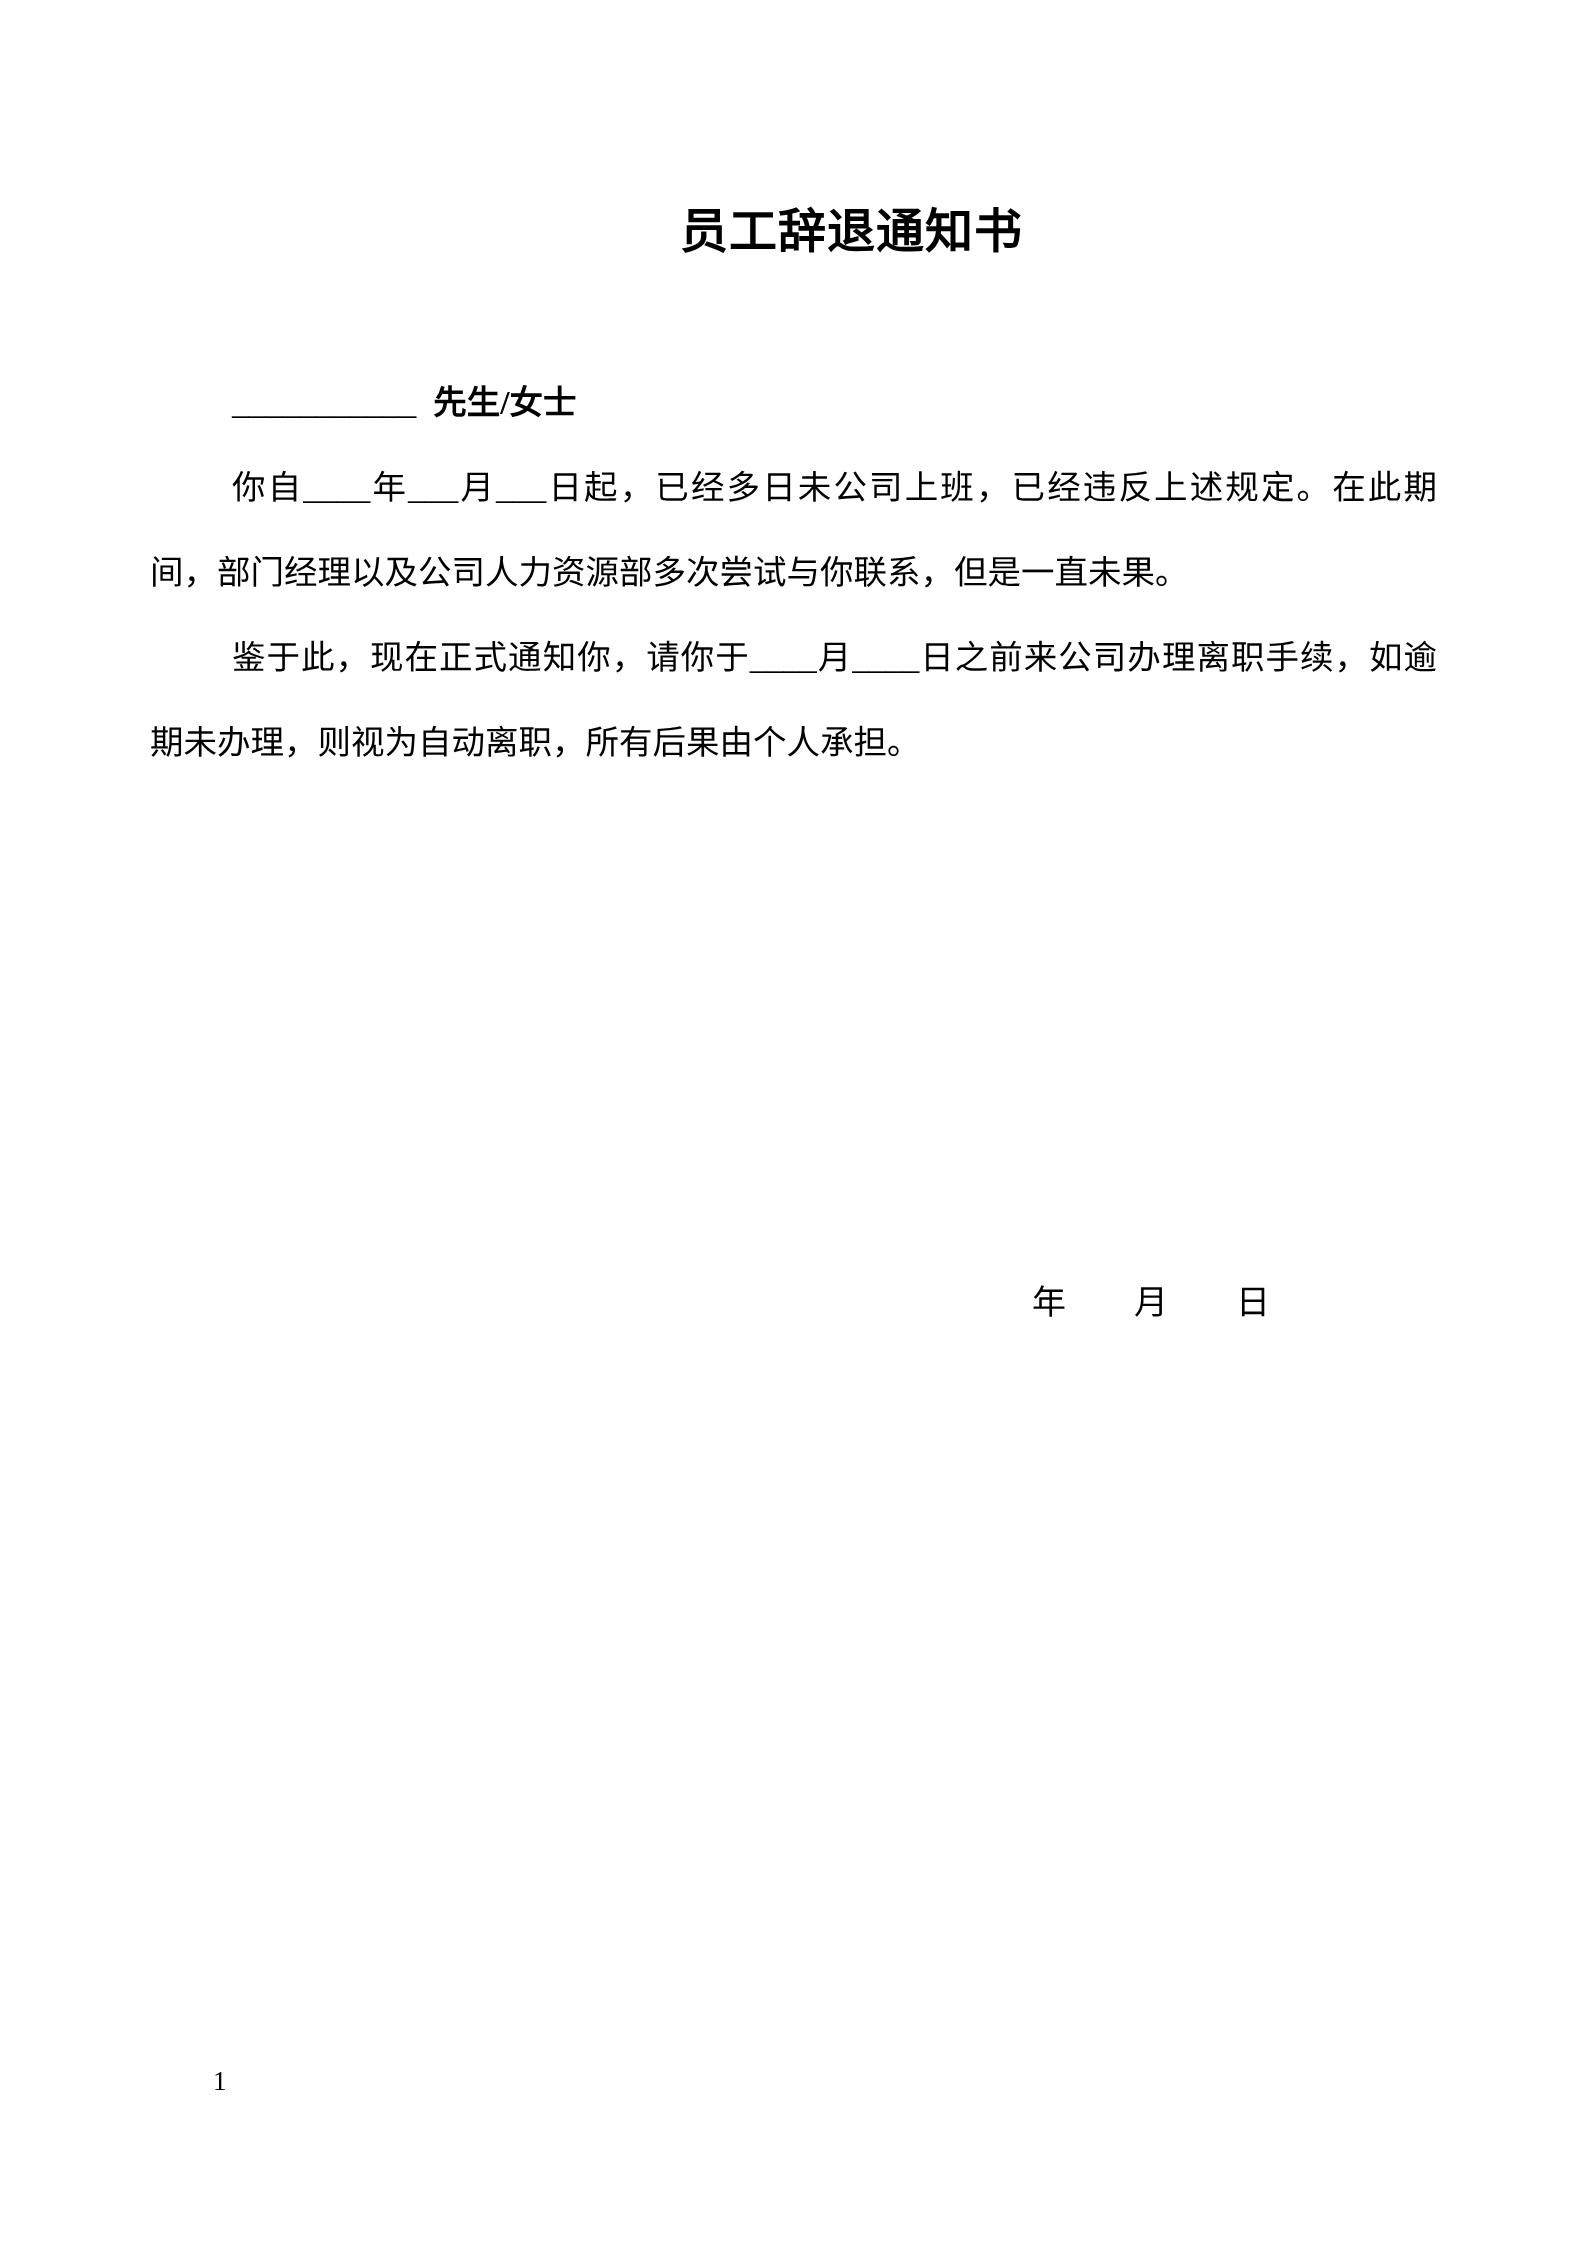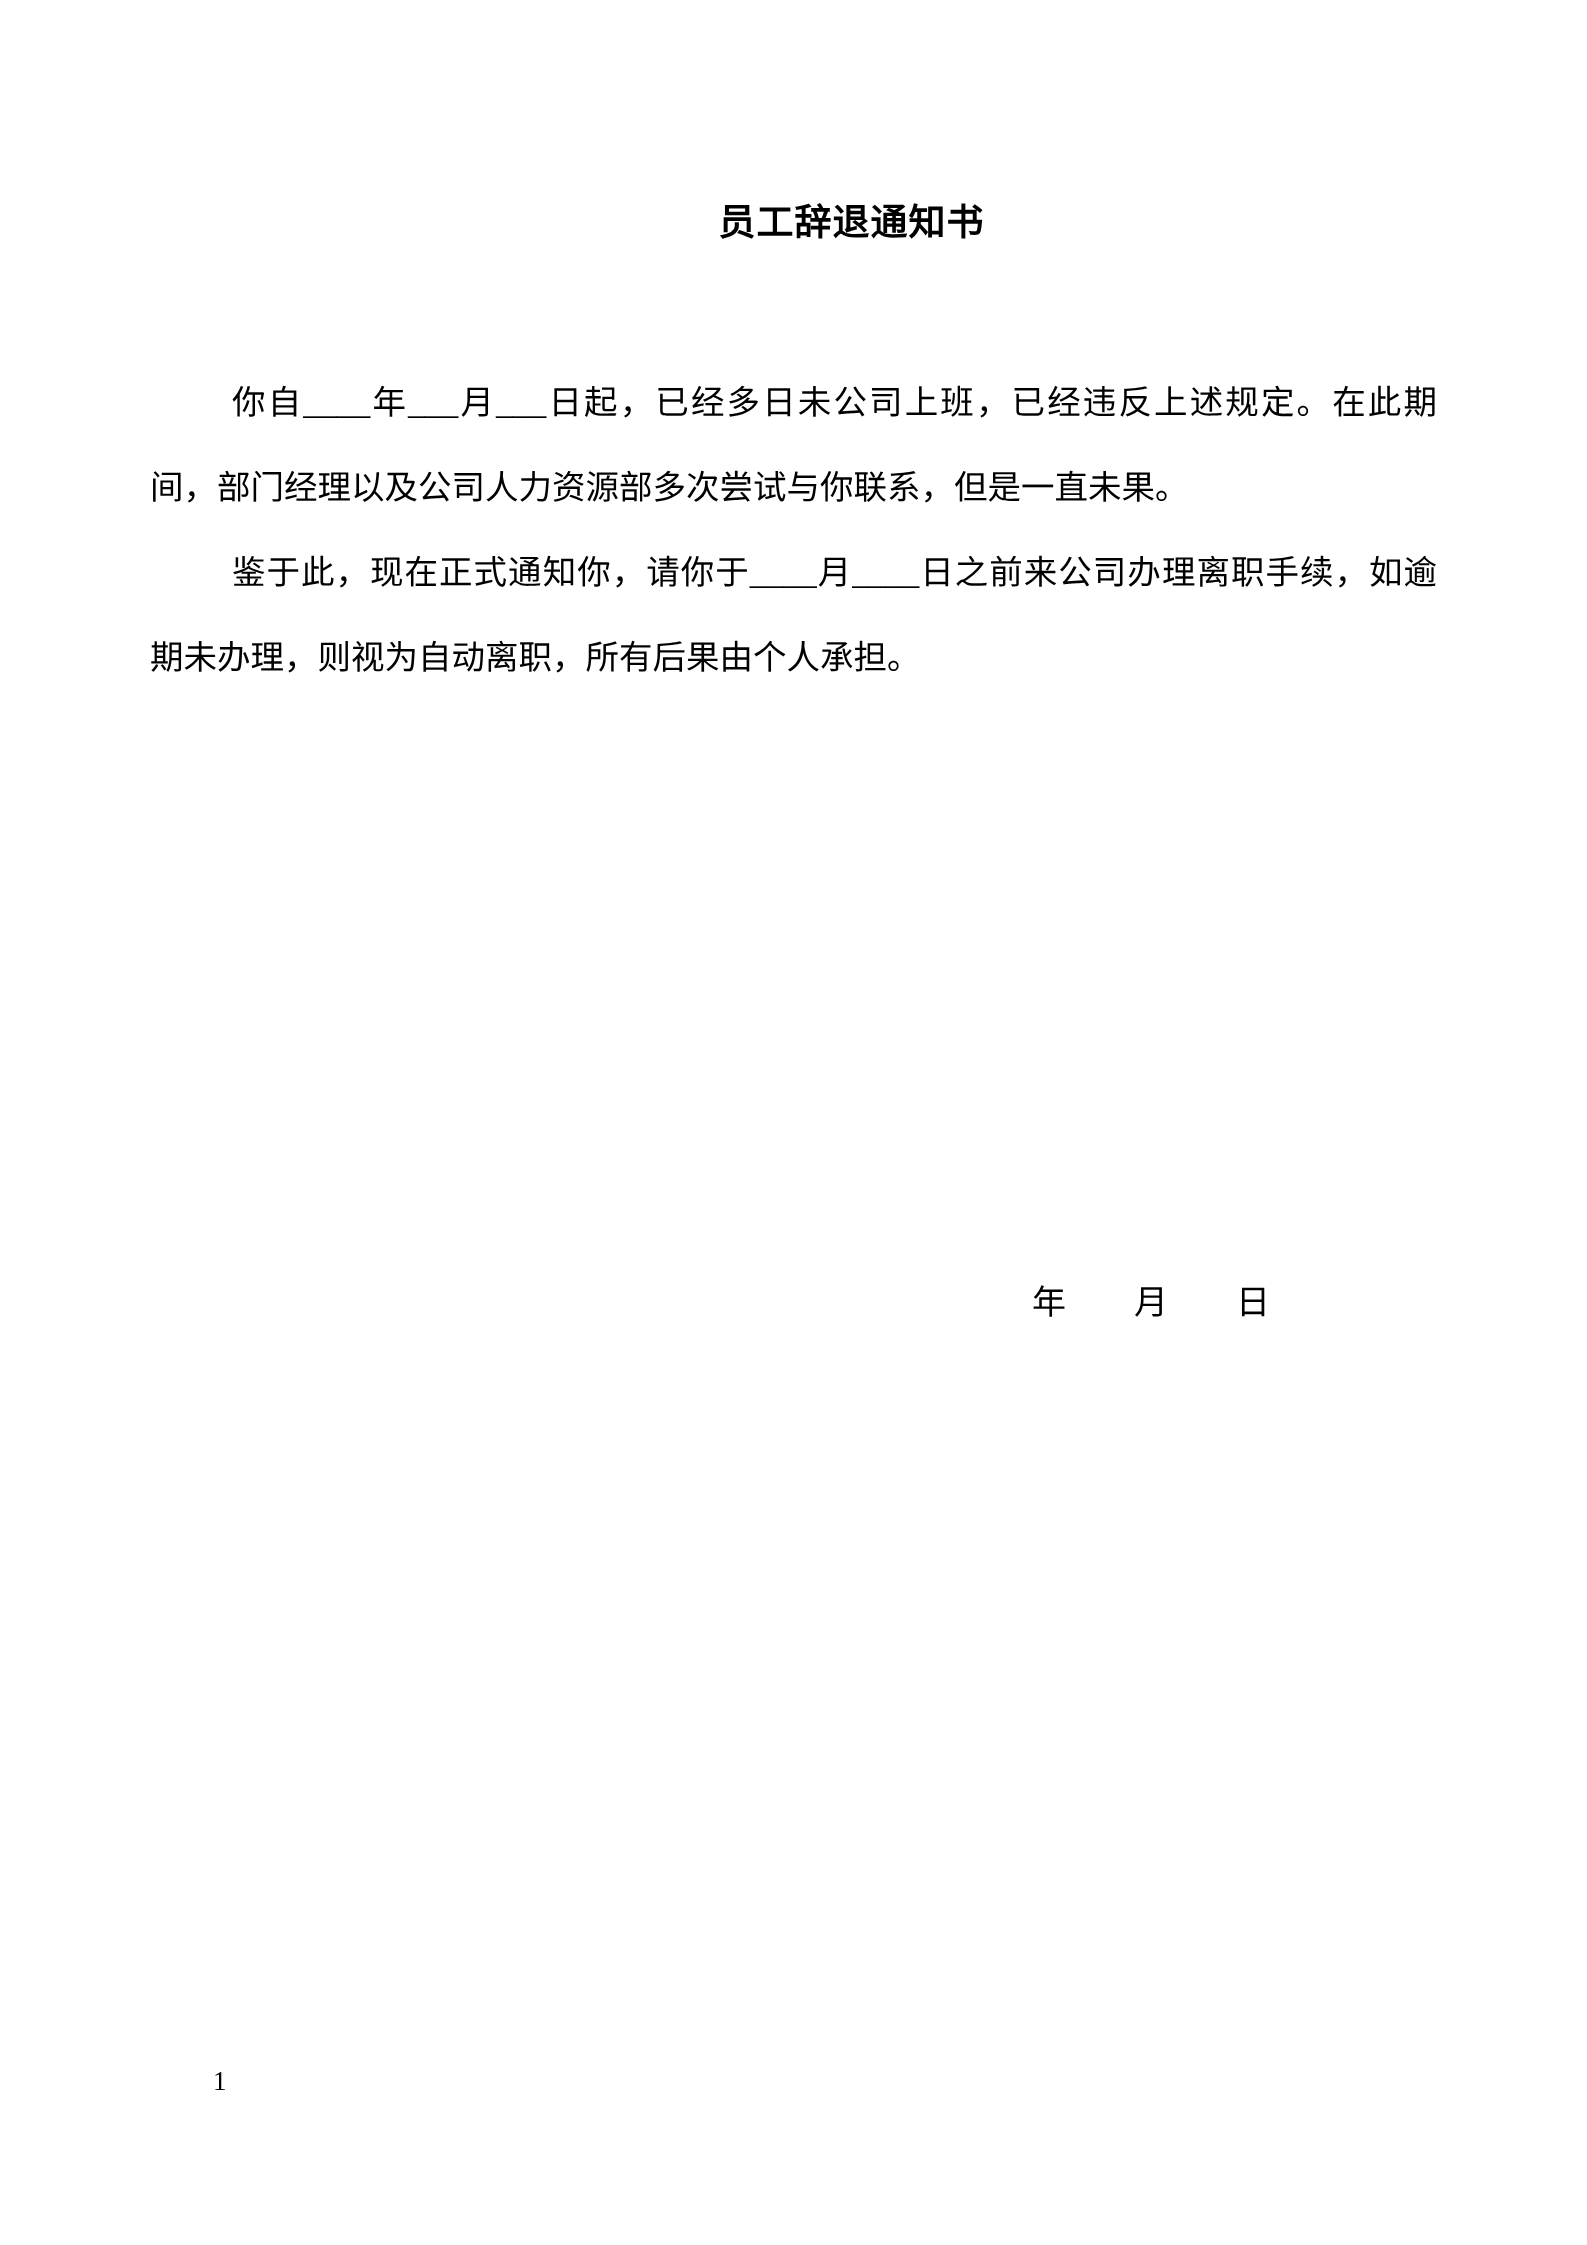--- a/index.html
+++ b/index.html
@@ -17,21 +17,21 @@
     overflow: hidden;
   }
   .title {
     position: absolute;
     top: 192px;
     left: 0;
     width: 100%;
     margin: 0;
     text-align: center;
     text-indent: 116px; 
-    font-size: 37px;
+    font-size: 48px;
     font-weight: bold;
     letter-spacing: 1px;
   }
   .body-text {
     position: absolute;
     left: 150px;
     width: 1287px;
     top: 360px;
     font-size: 33.5px;
     line-height: 85px;
@@ -71,20 +71,21 @@
 </style>
 </head>
 <body>
 
 <div class="page">
 
   <h1 class="title">员工辞退通知书</h1>
 
   <div class="body-text">
 
+    <p class="greeting"><span class="blank">___________</span><span class="salutation">先生/女士</span></p>
 
 
     <p>你自____年___月___日起，已经多日未公司上班，已经违反上述规定。在此期间，部门经理以及公司人力资源部多次尝试与你联系，但是一直未果。</p>
 
     <p>鉴于此，现在正式通知你，请你于____月____日之前来公司办理离职手续，如逾期未办理，则视为自动离职，所有后果由个人承担。</p>
 
   </div>
 
 
   <div class="date-line">年　　月　　日</div>

